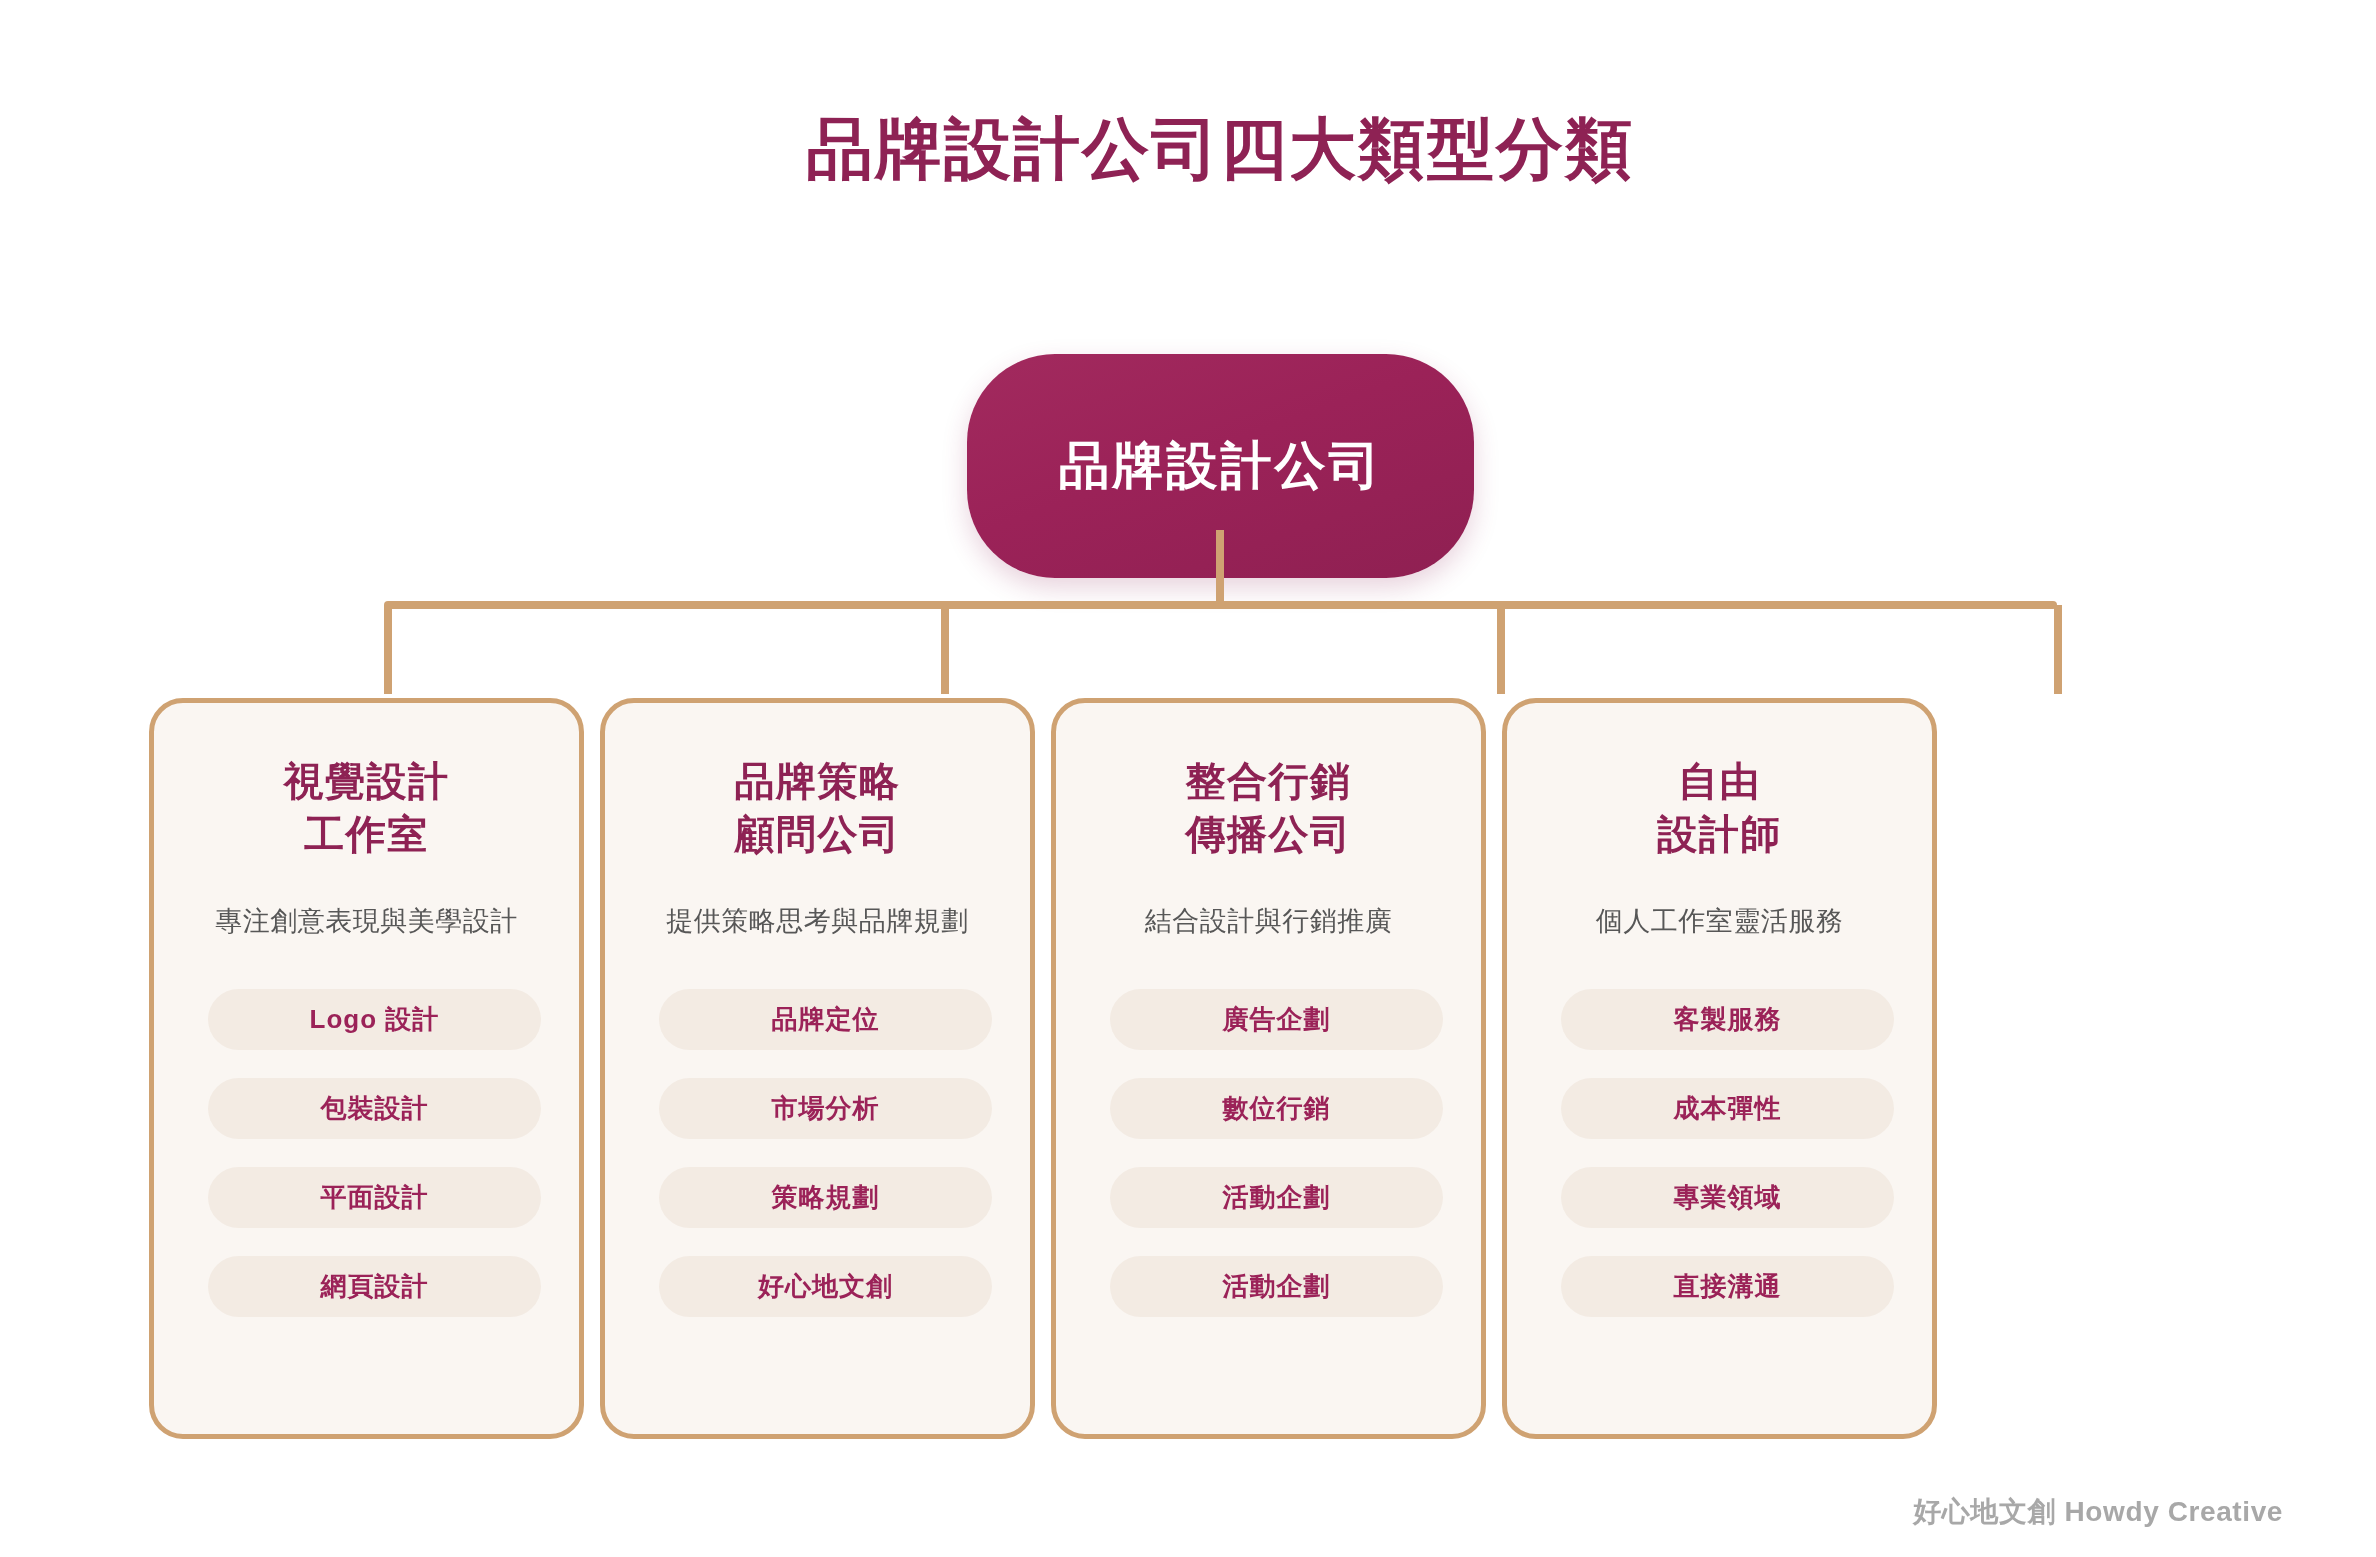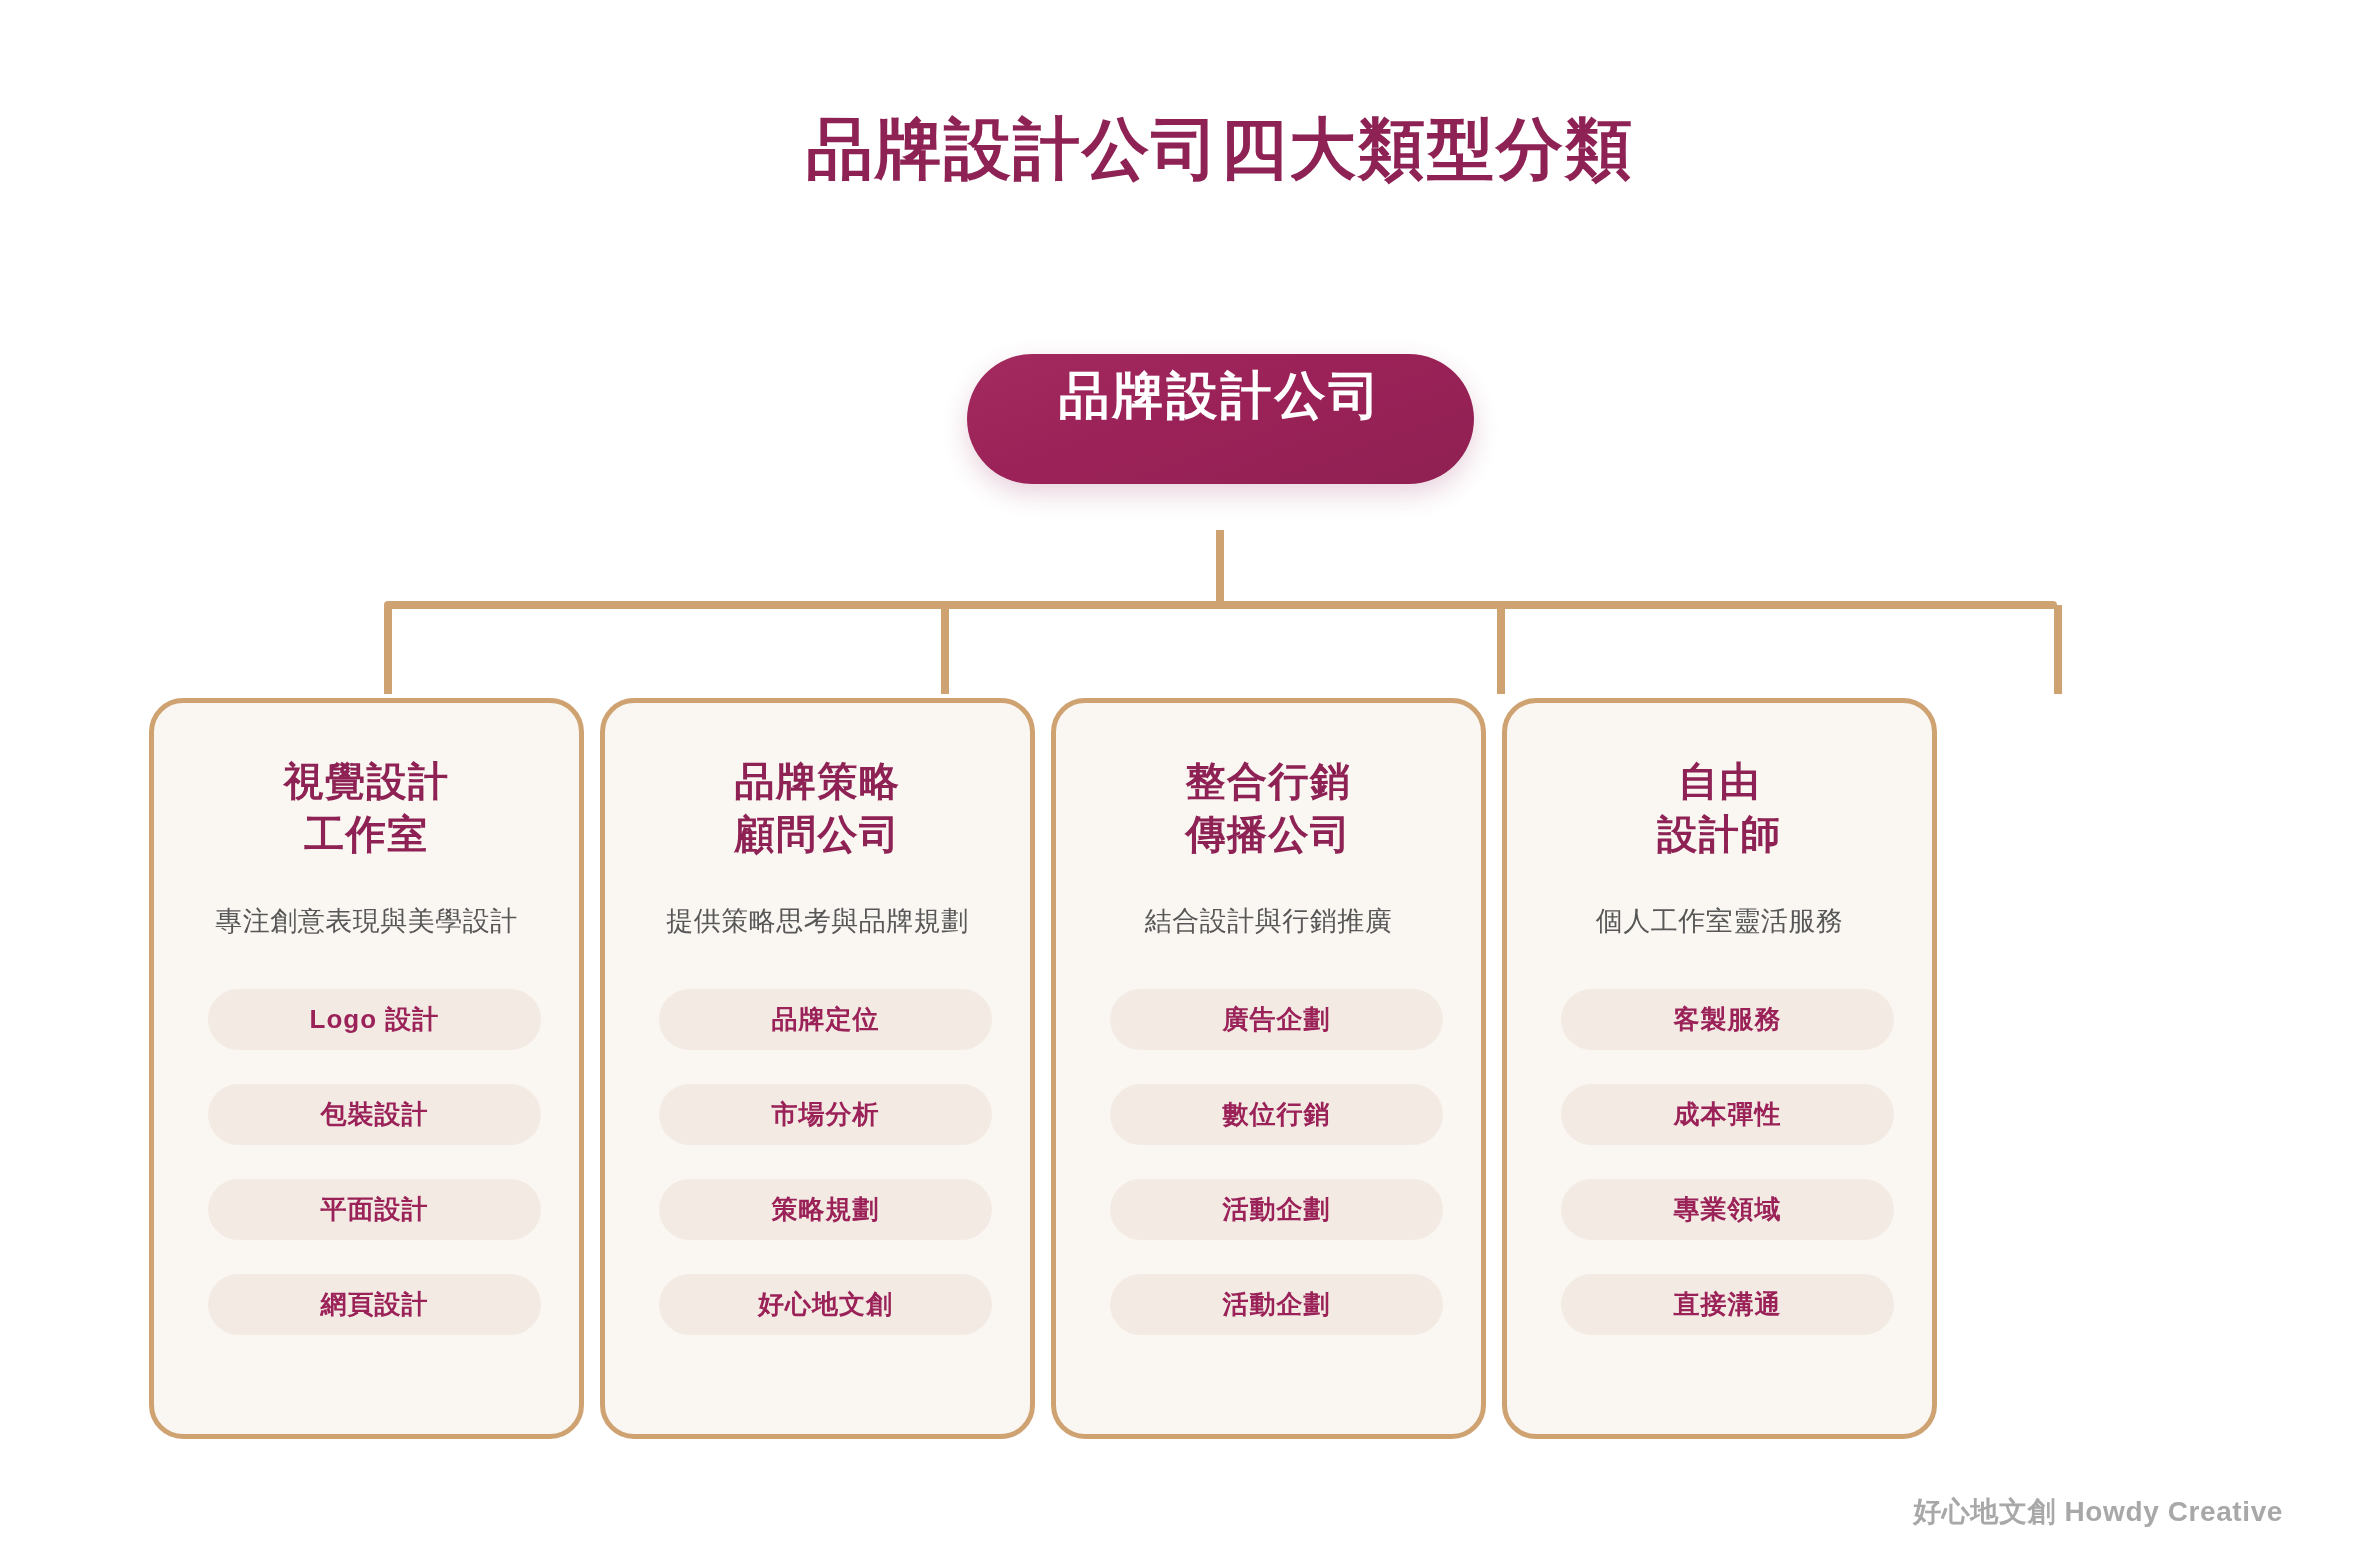--- a/index.html
+++ b/index.html
@@ -34,26 +34,26 @@
     line-height: 1.18;
     white-space: nowrap;
   }
 
   
   .root-node {
     position: absolute;
     left: 935px;
     top: 322px;
     width: 507px;
-    height: 130px;
+    height: 224px;
     border-radius: 88px;
     background: linear-gradient(160deg, #A22A5E 0%, #9B2258 45%, #8F2052 100%);
     box-shadow: 0 10px 26px rgba(142, 34, 84, 0.20);
     display: flex;
-    align-items: flex-start;
+    align-items: center;
     justify-content: center;
   }
   .root-node-label {
     color: #ffffff;
     font-size: 51px;
     font-weight: 700;
     letter-spacing: 3px;
     white-space: nowrap;
   }
 
@@ -126,21 +126,21 @@
     letter-spacing: 0.5px;
     text-align: center;
     white-space: nowrap;
   }
 
   .tag-list {
     margin-top: 34px;
     width: 100%;
     display: flex;
     flex-direction: column;
-    gap: 18px;
+    gap: 12px;
   }
 
   .tag {
     width: 100%;
     height: 61px;
     border-radius: 31px;
     background: #F3EBE3;
     display: flex;
     align-items: center;
     justify-content: center;

